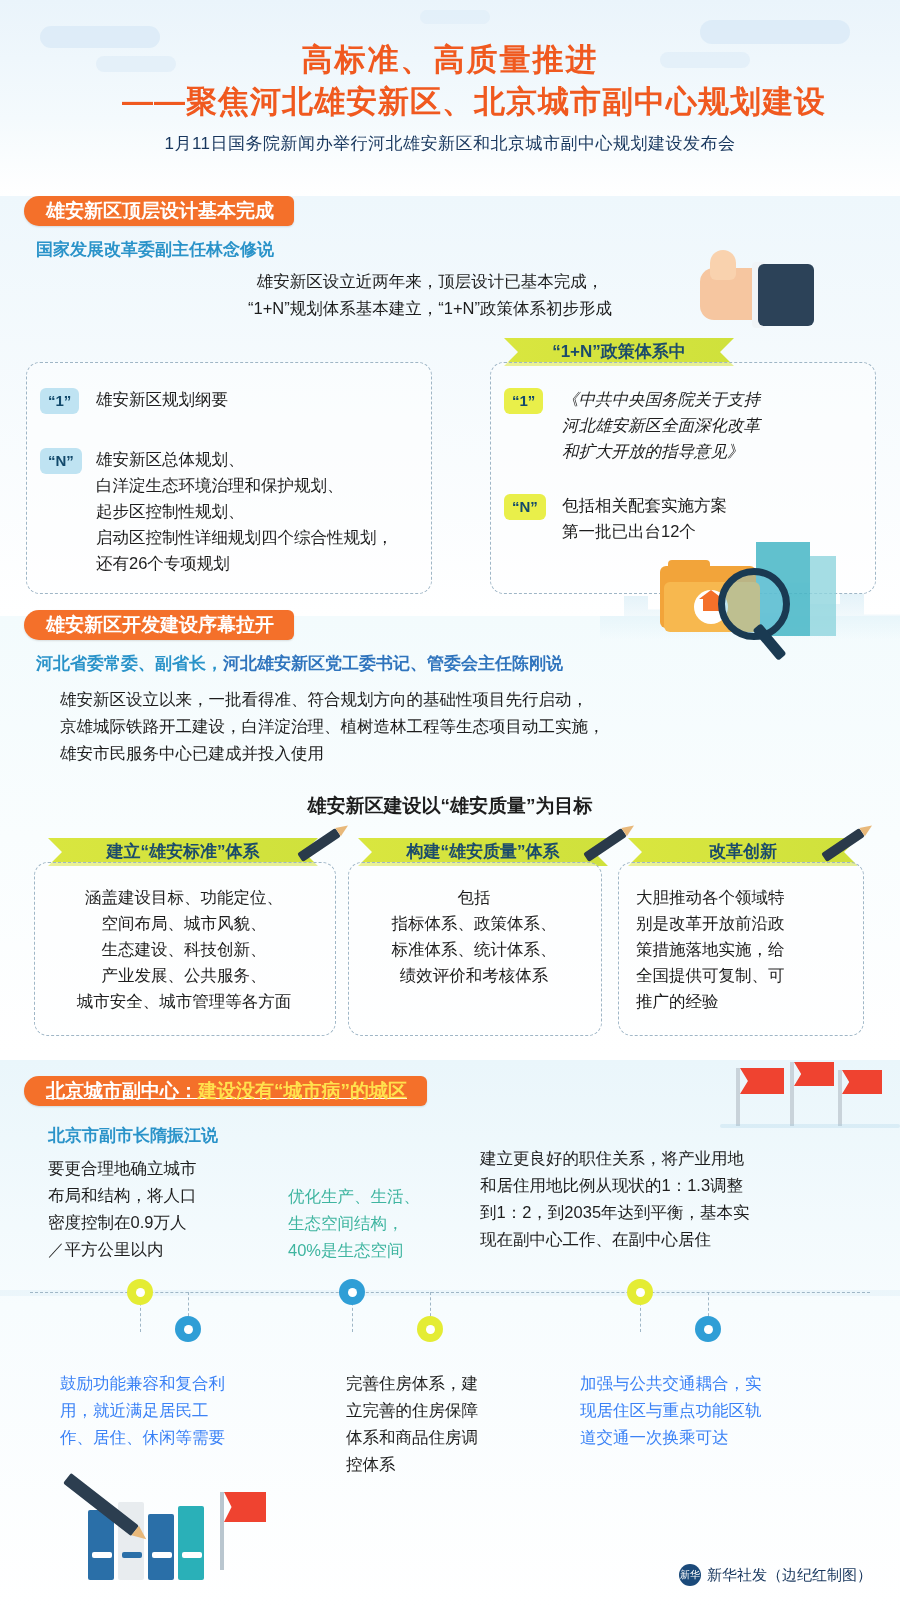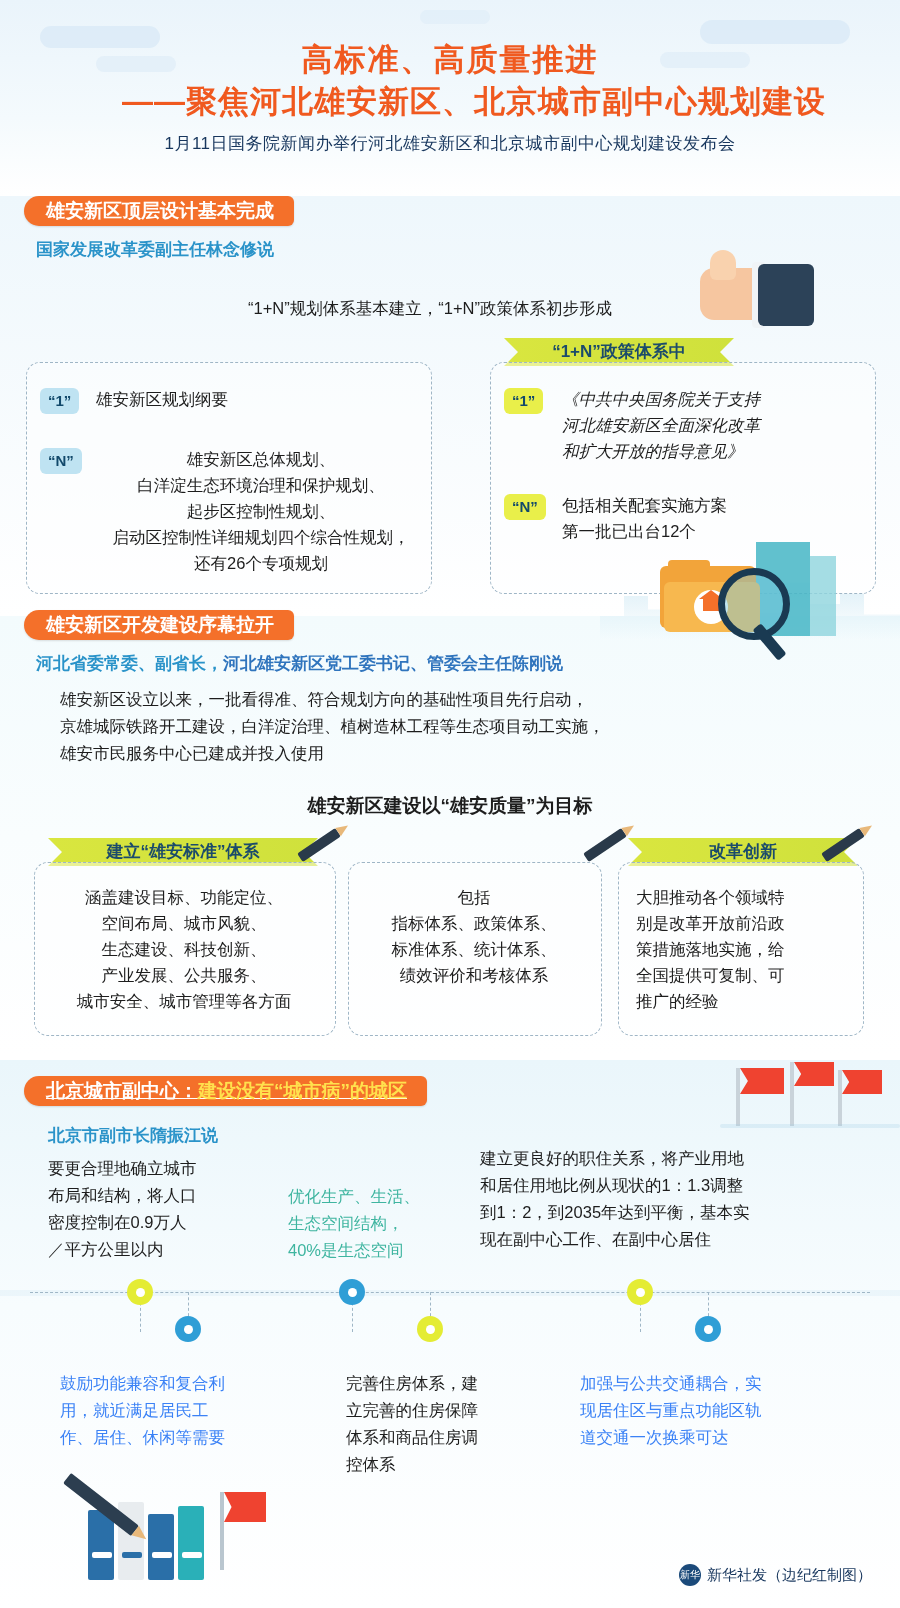--- a/index.html
+++ b/index.html
@@ -184,29 +184,30 @@
   <div class="ribbon" style="left:24px;top:196px;">雄安新区顶层设计基本完成</div>
   <div class="speaker" style="left:36px;top:238px;">国家发展改革委副主任林念修说</div>
 
   <div class="hand" style="left:700px;top:250px;width:180px;height:90px;">
     <div class="palm"></div>
     <div class="thumb"></div>
     <div class="cuff2"></div>
     <div class="cuff"></div>
   </div>
 
+  <div class="bodytext center" style="left:120px;top:268px;width:620px;white-space:pre-line;">雄安新区设立近两年来，顶层设计已基本完成，</div>
   <div class="bodytext center" style="left:120px;top:295px;width:620px;white-space:pre-line;">“1+N”规划体系基本建立，“1+N”政策体系初步形成</div>
 
   <div class="dashbox" style="left:26px;top:362px;width:404px;height:230px;"></div>
 
   <div class="chip blue" style="left:40px;top:388px;">“1”</div>
   <div class="itemtext" style="left:96px;top:386px;width:320px;white-space:pre-line;">雄安新区规划纲要</div>
 
   <div class="chip blue" style="left:40px;top:448px;">“N”</div>
-  <div class="itemtext" style="left:96px;top:446px;width:330px;white-space:pre-line;text-align:center;">雄安新区总体规划、
+  <div class="itemtext" style="left:96px;top:446px;width:330px;white-space:pre-line;">雄安新区总体规划、
 白洋淀生态环境治理和保护规划、
 起步区控制性规划、
 启动区控制性详细规划四个综合性规划，
 还有26个专项规划</div>
 
   <div class="flagbar" style="left:504px;top:338px;width:230px;">“1+N”政策体系中</div>
   <div class="dashbox" style="left:490px;top:362px;width:384px;height:230px;"></div>
 
   <div class="chip yellow" style="left:504px;top:388px;">“1”</div>
   <div class="itemtext" style="left:562px;top:386px;width:305px;white-space:pre-line;font-style:italic;">《中共中央国务院关于支持
@@ -242,20 +243,21 @@
 
   <div class="flagbar" style="left:48px;top:838px;width:270px;">建立“雄安标准”体系</div>
   <div class="pen" style="left:296px;top:840px;"></div>
   <div class="dashbox" style="left:34px;top:862px;width:300px;height:172px;"></div>
   <div class="itemtext center" style="left:42px;top:884px;width:284px;white-space:pre-line;">涵盖建设目标、功能定位、
 空间布局、城市风貌、
 生态建设、科技创新、
 产业发展、公共服务、
 城市安全、城市管理等各方面</div>
 
+  <div class="flagbar" style="left:358px;top:838px;width:250px;">构建“雄安质量”体系</div>
   <div class="pen" style="left:582px;top:840px;"></div>
   <div class="dashbox" style="left:348px;top:862px;width:252px;height:172px;"></div>
   <div class="itemtext center" style="left:354px;top:884px;width:240px;white-space:pre-line;">包括
 指标体系、政策体系、
 标准体系、统计体系、
 绩效评价和考核体系</div>
 
   <div class="flagbar" style="left:628px;top:838px;width:230px;">改革创新</div>
   <div class="pen" style="left:820px;top:840px;"></div>
   <div class="dashbox" style="left:618px;top:862px;width:244px;height:172px;"></div>

